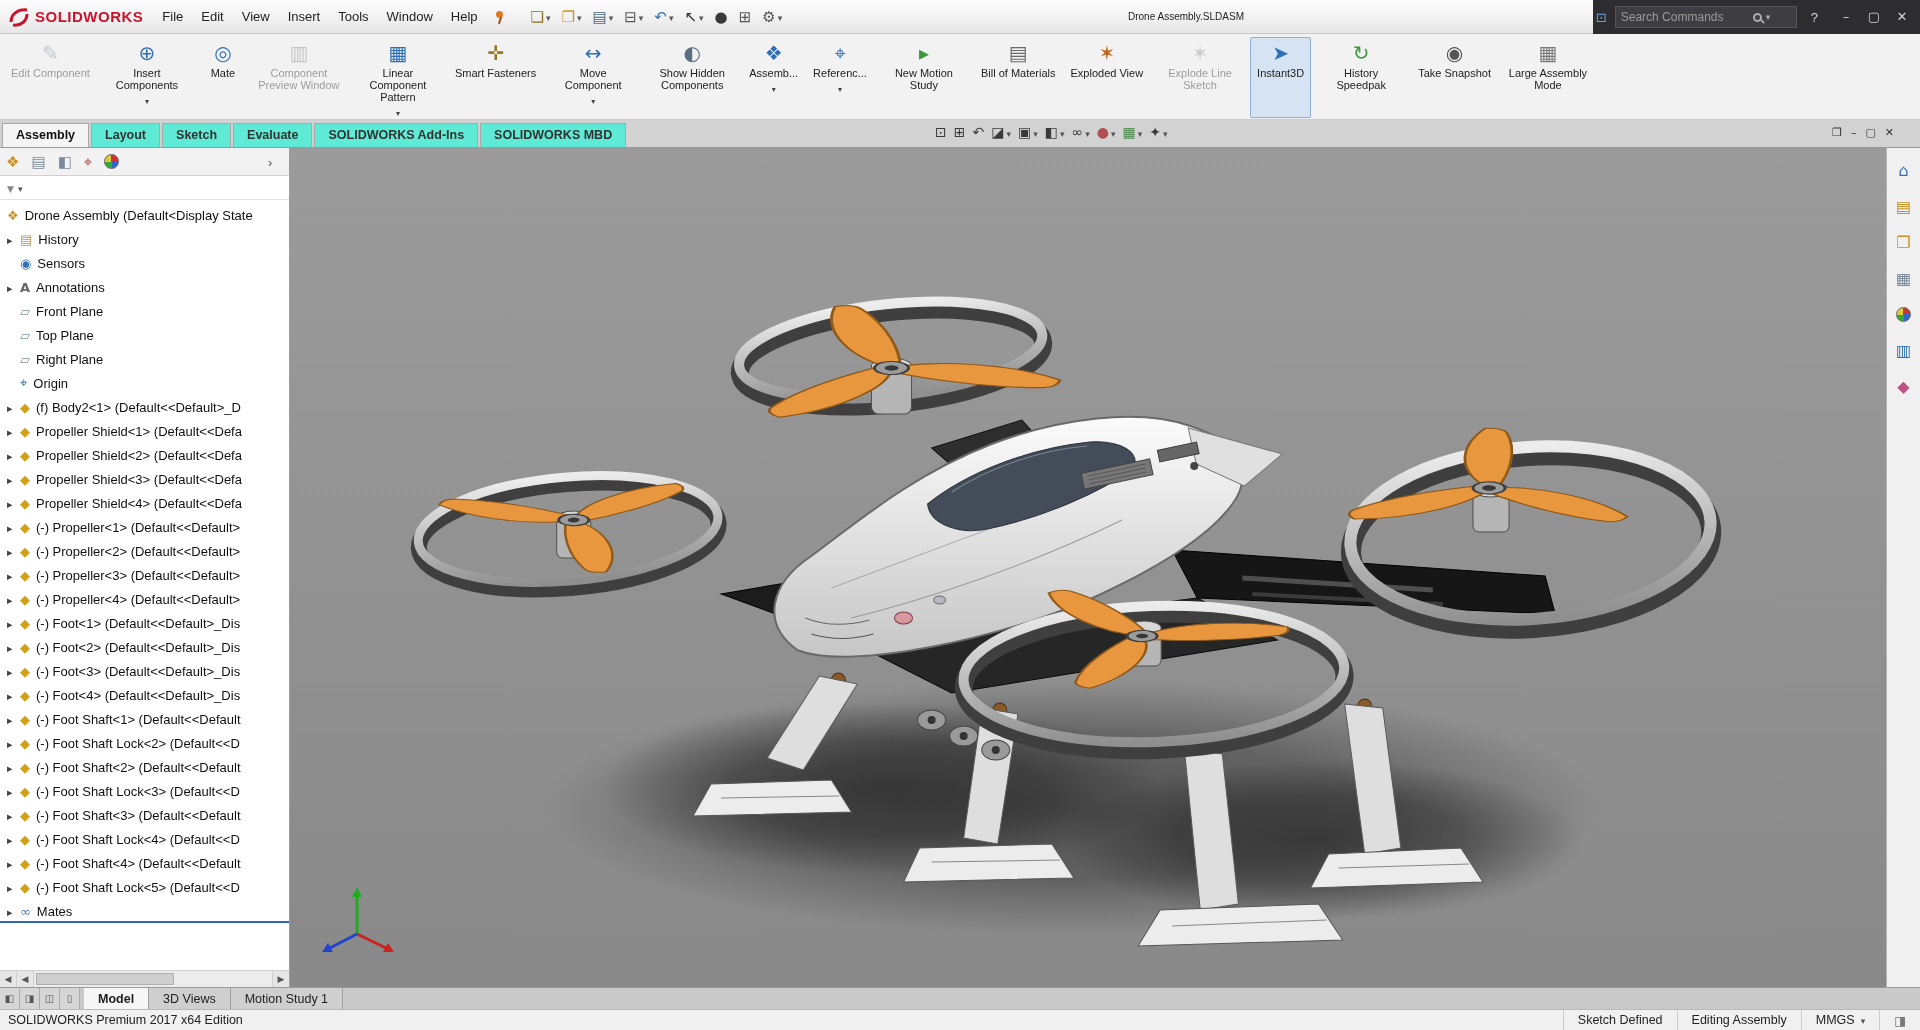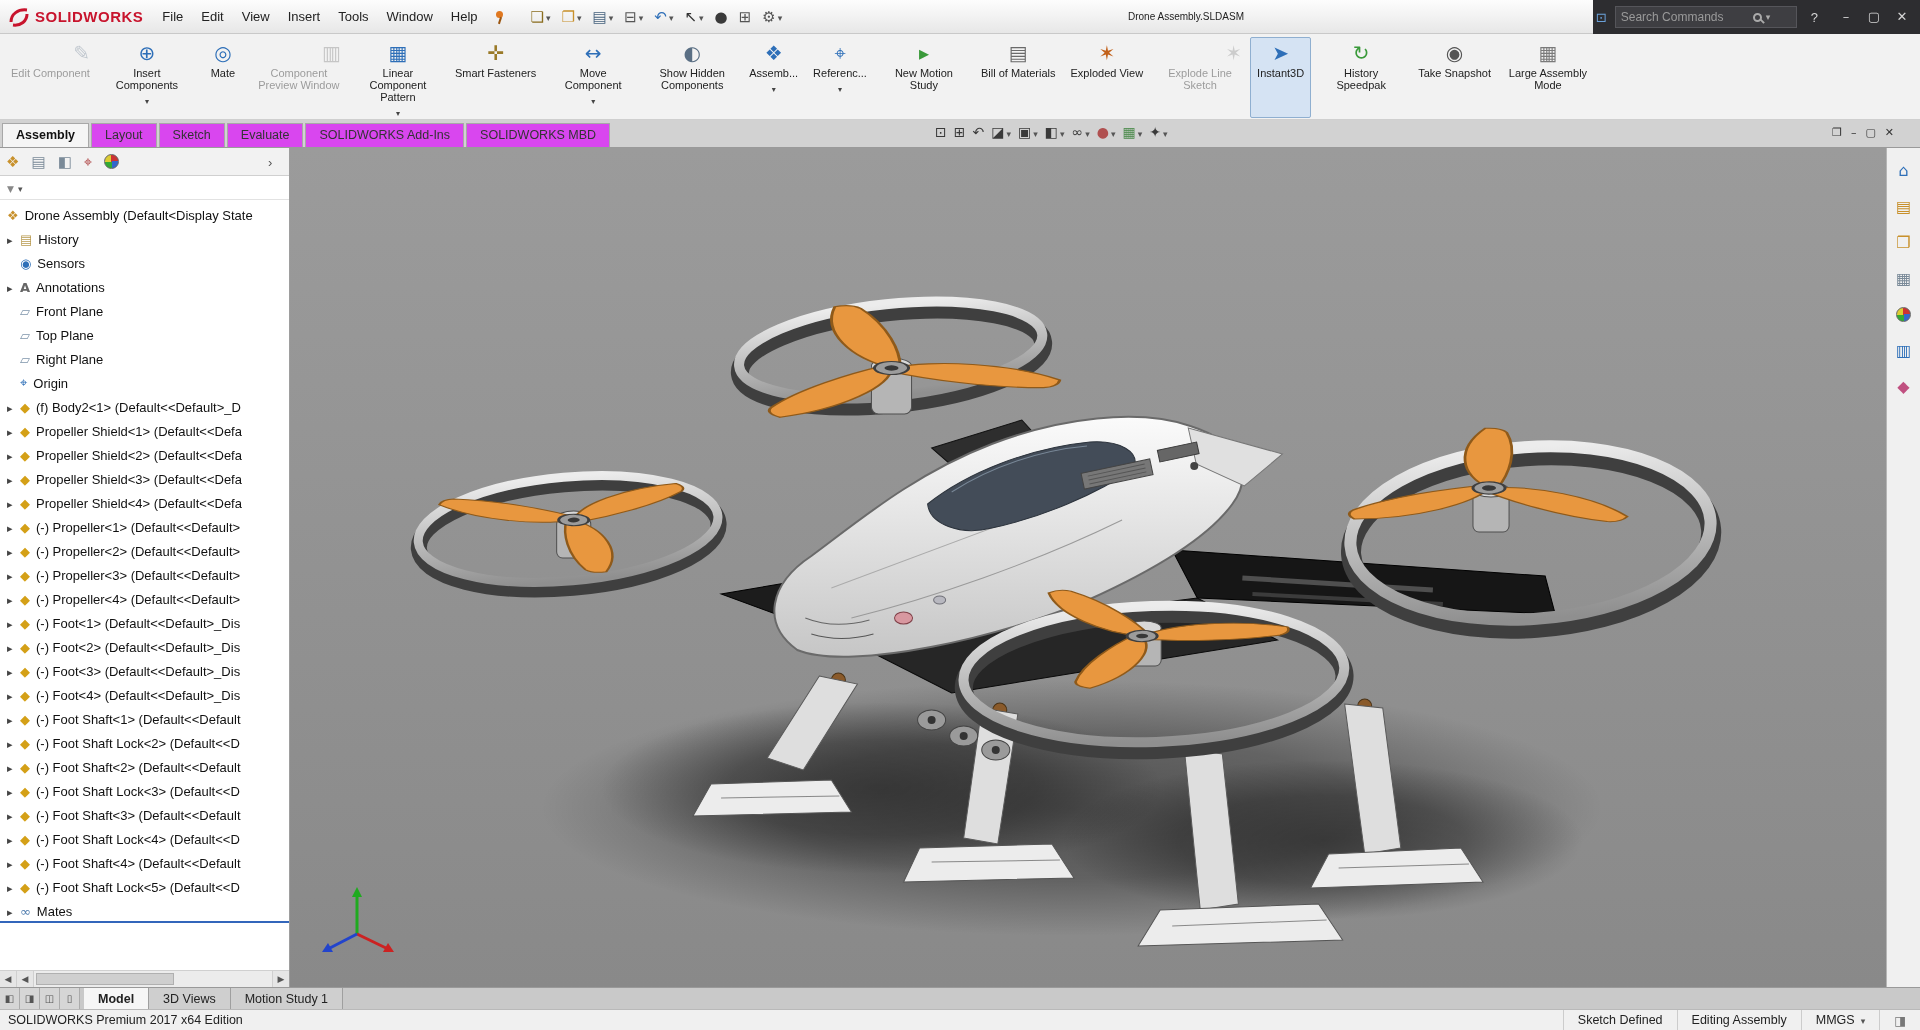--- a/index.html
+++ b/index.html
@@ -105,27 +105,27 @@
   .win-btn { color:#d5d5d5; width:28px; text-align:center; font-size:13px; line-height:30px; }
 
   
   .ribbon { height:86px; flex:0 0 86px; background:#f2f2f2; border-bottom:1px solid #cfcfcf; display:flex; align-items:stretch; padding:3px 4px 1px 4px; gap:1px; }
   .rbtn { display:flex; flex-direction:column; align-items:center; padding:3px 6px 1px; min-width:52px; max-width:98px; text-align:center; border:1px solid transparent; border-radius:2px; }
   .ricon { height:24px; display:flex; align-items:center; }
   .ricon::before { font-size:20px; }
   .rlabel { font-size:11px; line-height:12px; color:#222; margin-top:2px; }
   .rcaret { margin-top:1px; }
   .rcaret::after { content:"▾"; font-family:"DejaVu Sans", sans-serif; font-size:8px; color:#444; }
-  .rbtn.disabled { opacity:.42;align-items:flex-end; }
+  .rbtn.disabled { opacity:.42; }
   .rbtn.active { background:#d5e3f3; border-color:#8fafd0; }
 
   
   .tabrow { height:28px; flex:0 0 28px; background:#d2d2d2; border-bottom:1px solid #9a9a9a; display:flex; align-items:flex-end; position:relative; }
   .cmd-tabs { display:flex; margin-left:2px; }
-  .cmd-tab { padding:4px 13px 5px; font-size:12.5px; background:#d946ef; border:1px solid #a8a8a8; border-bottom:none; margin-right:2px; color:#333; }
+  .cmd-tab { padding:4px 13px 5px; font-size:12.5px; background:#5eead4; border:1px solid #a8a8a8; border-bottom:none; margin-right:2px; color:#333;font-weight:bold; }
   .cmd-tab.active { background:#f5f5f5; font-weight:bold; color:#111; }
   .hud { position:absolute; left:935px; top:4px; display:flex; gap:7px; align-items:center; }
   .hud-btn { display:flex; align-items:center; }
   .hud-btn [data-icon]::before { font-size:14px; }
   .doc-controls { position:absolute; right:26px; top:6px; display:flex; gap:9px; }
   .doc-controls .dc { font-size:11px; color:#333; }
   .doc-controls .dc::before { font-size:11px; color:#333; }
 
   
   .main { flex:1; display:flex; min-height:0; }

